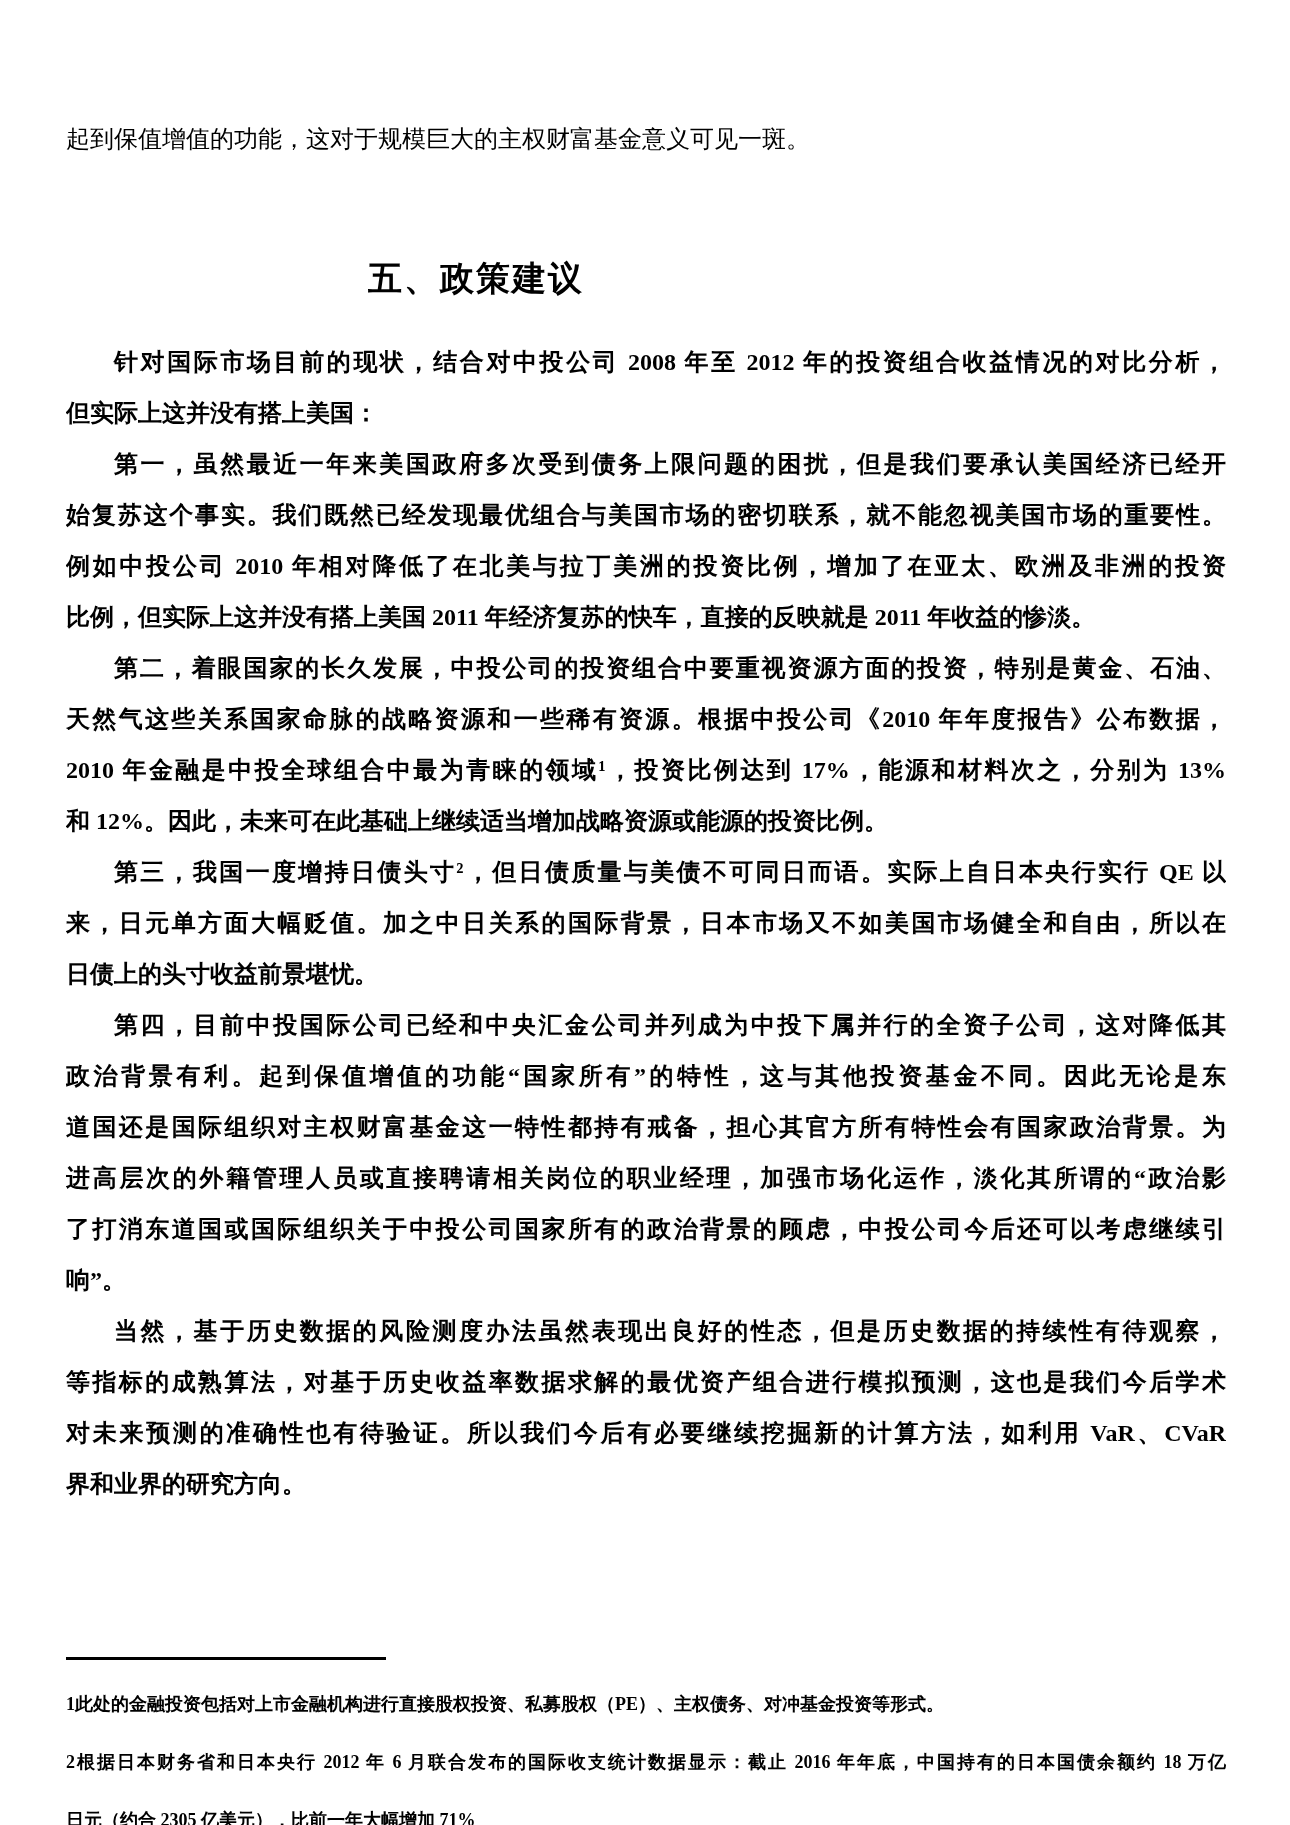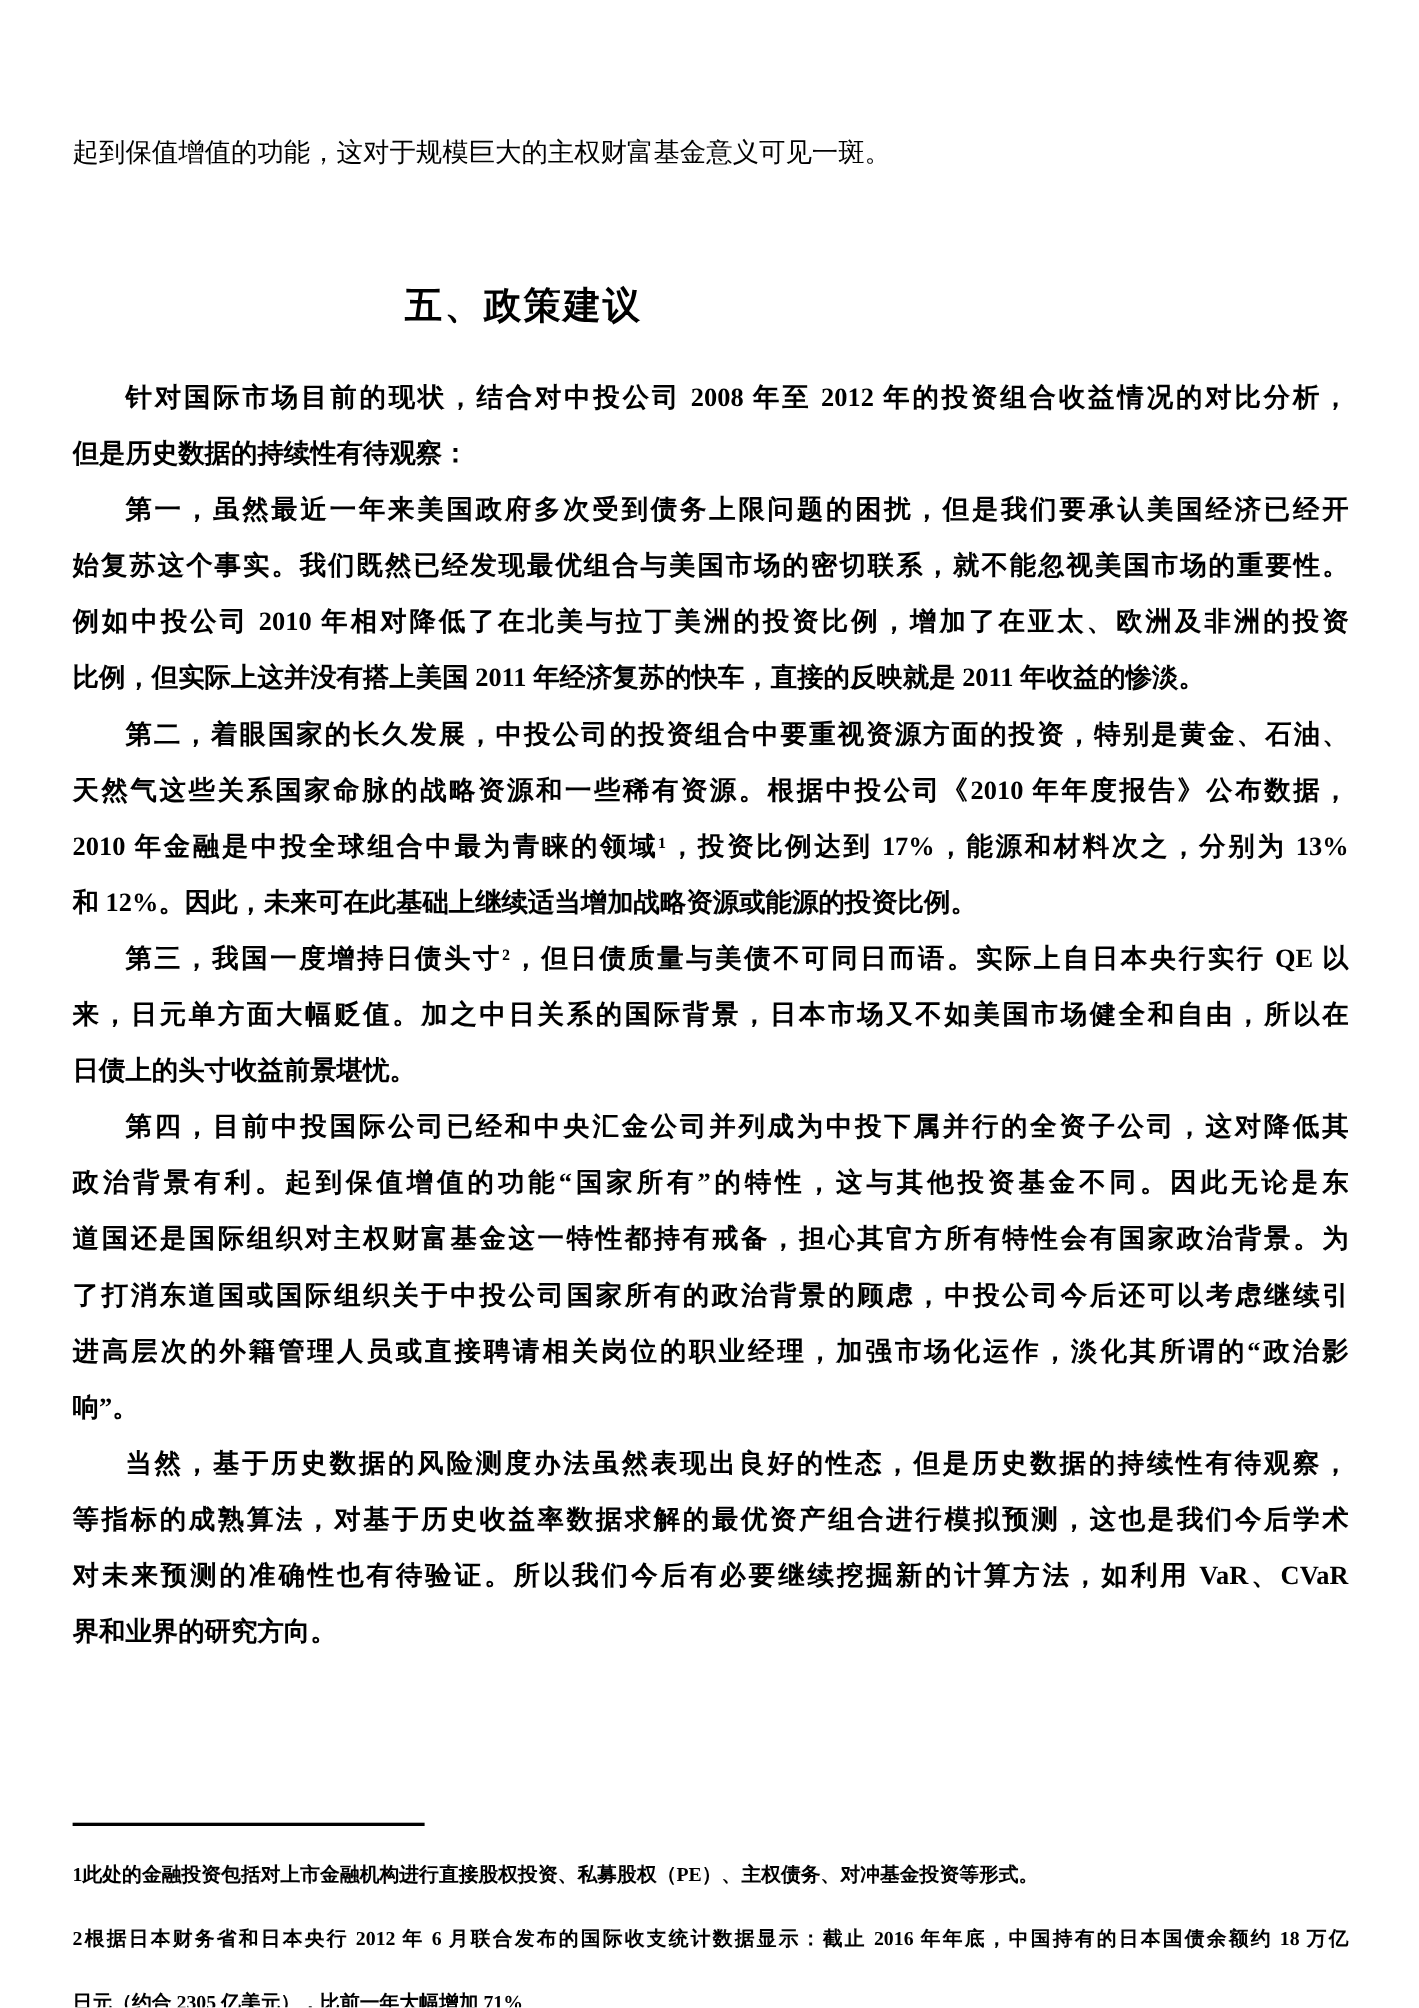--- a/index.html
+++ b/index.html
@@ -51,21 +51,21 @@
 <div class="page">
   <div class="content">
 
     <p class="cont-line">起到保值增值的功能，这对于规模巨大的主权财富基金意义可见一斑。</p>
 
     <h2 class="heading">五、政策建议</h2>
 
     <div id="paragraphs">
         <div class="para">
           <div class="line first">针对国际市场目前的现状，结合对中投公司 2008 年至 2012 年的投资组合收益情况的对比分析，</div>
-          <div class="line last">但是历史数据的持续性有待观察：</div>
+          <div class="line last">但实际上这并没有搭上美国：</div>
         </div>
         <div class="para">
           <div class="line first">第一，虽然最近一年来美国政府多次受到债务上限问题的困扰，但是我们要承认美国经济已经开</div>
           <div class="line">始复苏这个事实。我们既然已经发现最优组合与美国市场的密切联系，就不能忽视美国市场的重要性。</div>
           <div class="line">例如中投公司 2010 年相对降低了在北美与拉丁美洲的投资比例，增加了在亚太、欧洲及非洲的投资</div>
           <div class="line last">比例，但实际上这并没有搭上美国 2011 年经济复苏的快车，直接的反映就是 2011 年收益的惨淡。</div>
         </div>
         <div class="para">
           <div class="line first">第二，着眼国家的长久发展，中投公司的投资组合中要重视资源方面的投资，特别是黄金、石油、</div>
           <div class="line">天然气这些关系国家命脉的战略资源和一些稀有资源。根据中投公司《2010 年年度报告》公布数据，</div>
@@ -74,22 +74,22 @@
         </div>
         <div class="para">
           <div class="line first">第三，我国一度增持日债头寸²，但日债质量与美债不可同日而语。实际上自日本央行实行 QE 以</div>
           <div class="line">来，日元单方面大幅贬值。加之中日关系的国际背景，日本市场又不如美国市场健全和自由，所以在</div>
           <div class="line last">日债上的头寸收益前景堪忧。</div>
         </div>
         <div class="para">
           <div class="line first">第四，目前中投国际公司已经和中央汇金公司并列成为中投下属并行的全资子公司，这对降低其</div>
           <div class="line">政治背景有利。起到保值增值的功能“国家所有”的特性，这与其他投资基金不同。因此无论是东</div>
           <div class="line">道国还是国际组织对主权财富基金这一特性都持有戒备，担心其官方所有特性会有国家政治背景。为</div>
+          <div class="line">进高层次的外籍管理人员或直接聘请相关岗位的职业经理，加强市场化运作，淡化其所谓的“政治影</div>
           <div class="line">了打消东道国或国际组织关于中投公司国家所有的政治背景的顾虑，中投公司今后还可以考虑继续引</div>
-          <div class="line">进高层次的外籍管理人员或直接聘请相关岗位的职业经理，加强市场化运作，淡化其所谓的“政治影</div>
           <div class="line last">响”。</div>
         </div>
         <div class="para">
           <div class="line first">当然，基于历史数据的风险测度办法虽然表现出良好的性态，但是历史数据的持续性有待观察，</div>
           <div class="line">等指标的成熟算法，对基于历史收益率数据求解的最优资产组合进行模拟预测，这也是我们今后学术</div>
           <div class="line">对未来预测的准确性也有待验证。所以我们今后有必要继续挖掘新的计算方法，如利用 VaR、CVaR</div>
           <div class="line last">界和业界的研究方向。</div>
         </div>
       </div>
 

